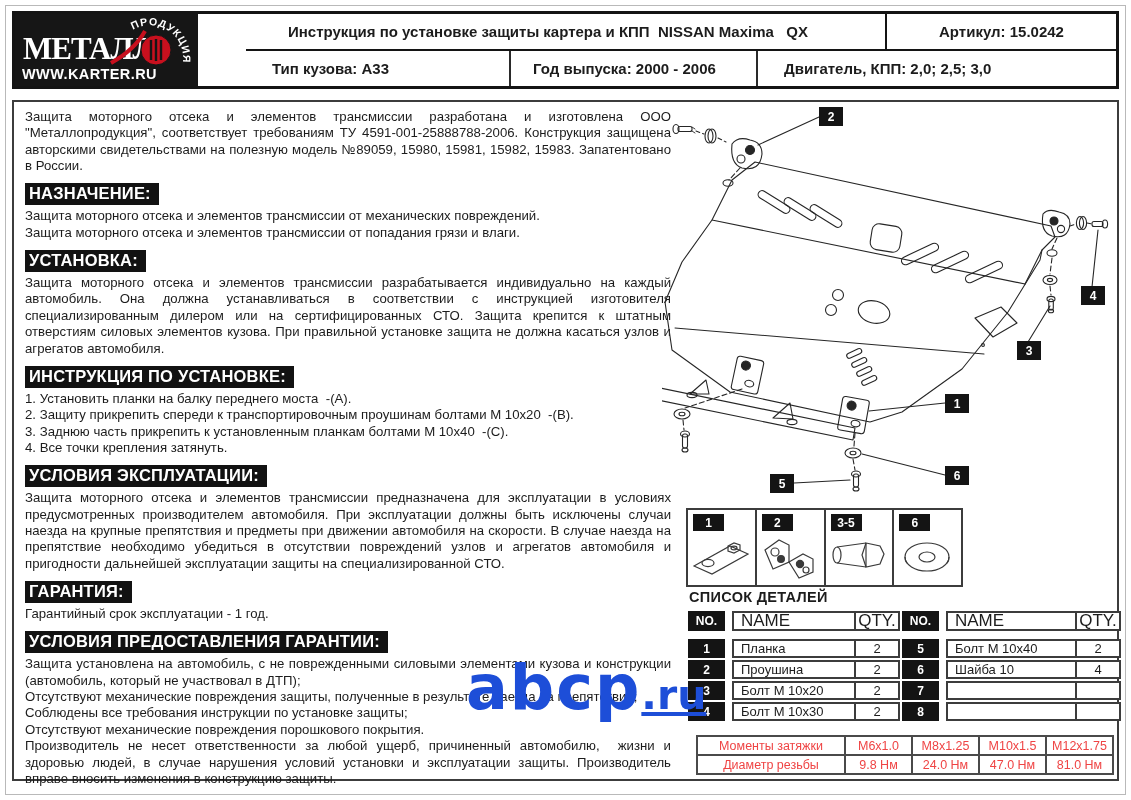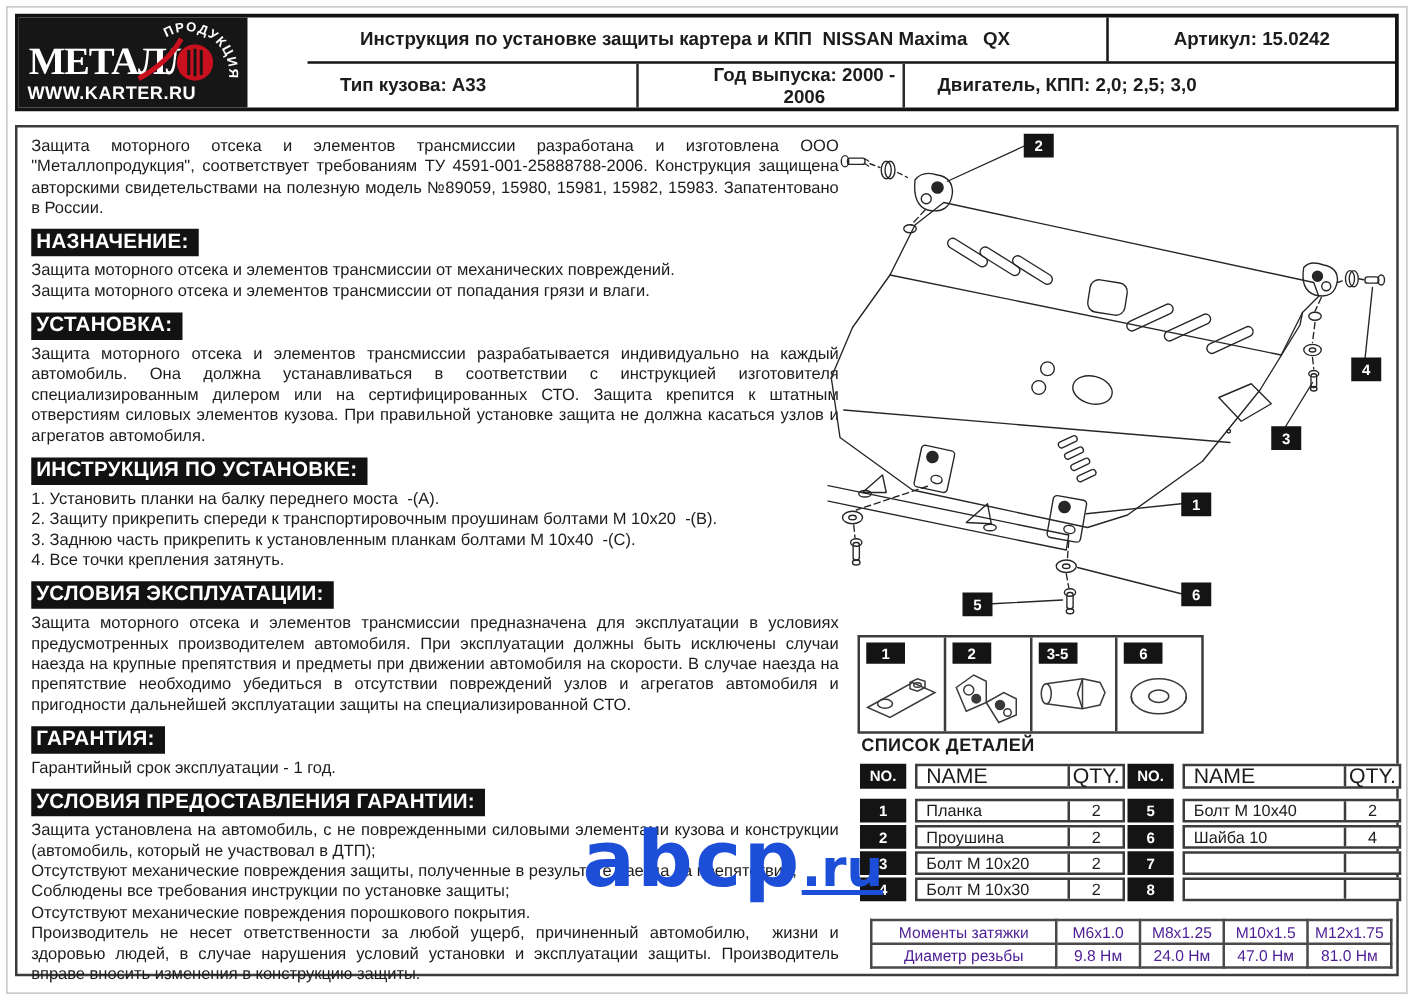--- a/index.html
+++ b/index.html
@@ -17,21 +17,21 @@
     border:3px solid #141414; display:flex; background:#fff;
   }
   .logo-box { width:183px; background:#161616; position:relative; flex:none; }
   .hdr-right { flex:1; display:flex; flex-direction:column; }
   .hdr-row { flex:1; display:flex; align-items:stretch;margin-left:48px; }
   .hdr-row.r1 { border-bottom:2px solid #141414; }
   .cell { display:flex; align-items:center; font-weight:bold; font-size:15px; white-space:pre-wrap; }
   .cell-title { flex:1; padding-left:42px; }
   .cell-art { width:231px; border-left:2px solid #141414; justify-content:center; }
   .cell-body { width:263px; padding-left:26px; }
-  .cell-year { width:213px; border-left:2px solid #2a2a2a; padding-left:54px;text-align:center; }
+  .cell-year { width:247px; border-left:2px solid #2a2a2a; padding-left:22px; }
   .cell-eng  { flex:1; border-left:2px solid #2a2a2a; padding-left:26px; }
 
   
   .frame {
     position:absolute; left:12px; top:100px; width:1107px; height:681px;
     border:2px solid #3c3c3c; background:#fff;
   }
 
   
   .text-col { position:absolute; left:11px; top:7px; width:646px; font-size:13.2px; line-height:1.24; }
@@ -68,21 +68,21 @@
   .pt-no {
     width:37px; flex:none; background:#141414; color:#fff; font-weight:bold; font-size:12px;
     display:flex; align-items:center; justify-content:center; margin-right:7px;
   }
   .pt-box { flex:1; border:2px solid #3c3c3c; display:flex; background:#fff; }
   .pt-name { flex:1; padding-left:7px; display:flex; align-items:center; font-size:13px; }
   .pt-qty  { width:44px; flex:none; border-left:2px solid #3c3c3c; display:flex; align-items:center; justify-content:center; font-size:13px;text-align:right; }
   .pt-row.head .pt-name, .pt-row.head .pt-qty { font-weight:normal; font-size:17px; }
 
   
-  .torque { position:absolute; left:682px; top:633px; border-collapse:collapse; font-size:12.5px; color:#4c1d95; }
+  .torque { position:absolute; left:682px; top:633px; border-collapse:collapse; font-size:12.5px; color:#ef4444; }
   .torque td { border:2px solid #4a4a4a; height:19px; text-align:center; padding:0 4px; }
   .torque td.lbl { width:148px; }
   .torque td.v { width:67px; }
 
   
   .watermark {
     position:absolute; left:452px; top:549px; display:flex; align-items:baseline;
     color:#1d4ed8; font-family:"DejaVu Sans", sans-serif; font-weight:bold; user-select:none;justify-content:space-between;
   }
   .wm-main { font-size:62px; letter-spacing:2px; }

